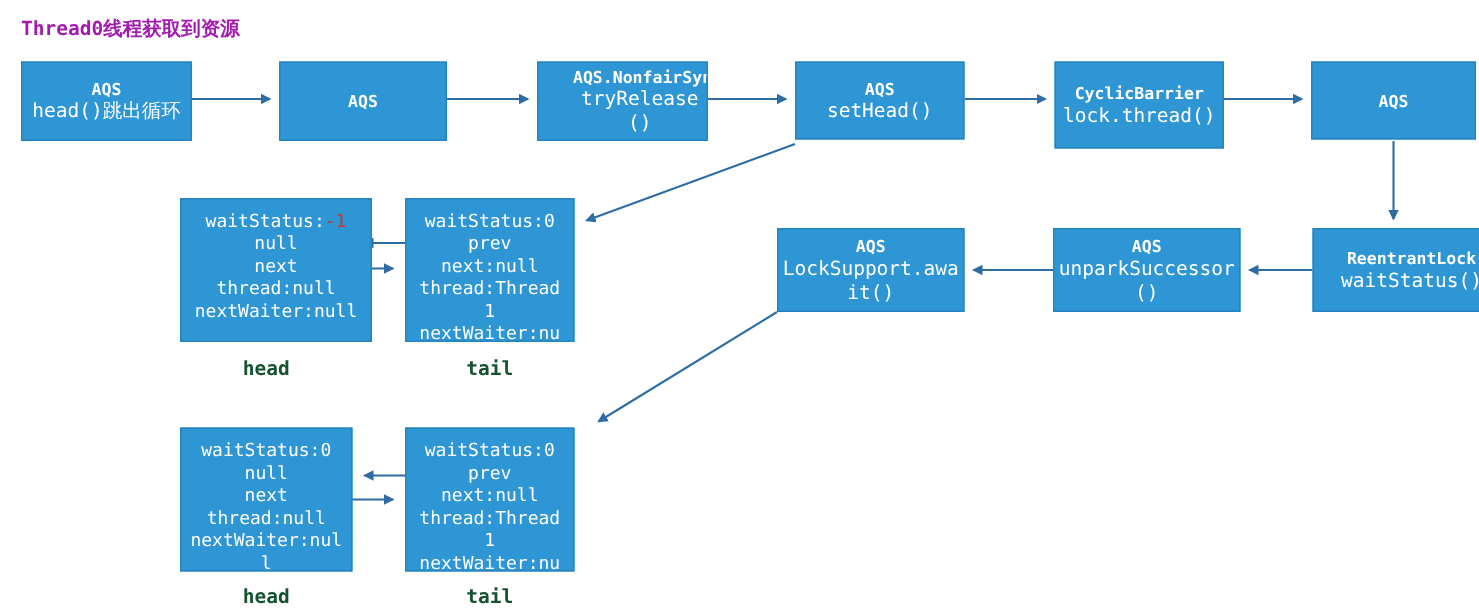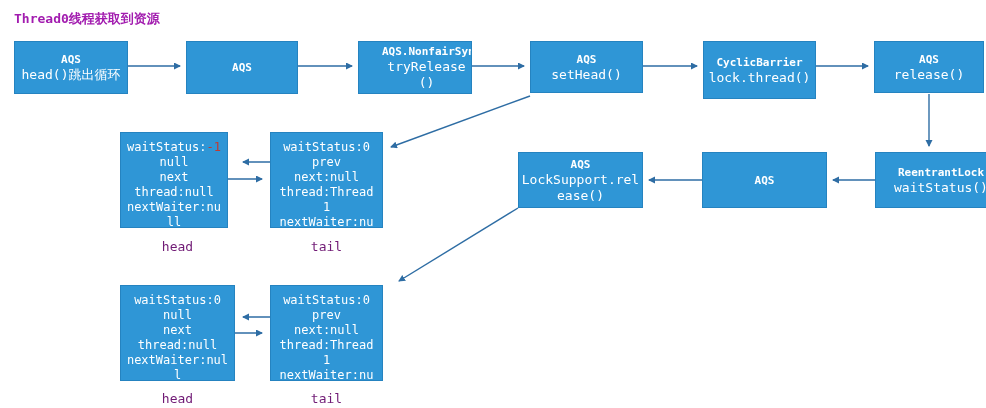--- a/index.html
+++ b/index.html
@@ -28,27 +28,27 @@
   .b-unpark{left:518px;top:152px;width:125px;height:56px;}
   .b-unparksucc{left:702px;top:152px;width:125px;height:56px;}
   .b-tryrelease{left:875px;top:152px;width:132px;height:56px;}
   
   .nbox{
     position:absolute;background:#2F96D6;border:1px solid #2583C0;box-sizing:border-box;
     color:#ffffff;font-size:12px;line-height:15px;text-align:center;overflow:hidden;
     padding:7px 5px 0 5px;
   }
   .nline{word-break:break-all;}
-  .n-r2-head{left:120px;top:132px;width:108px;height:96px;}
+  .n-r2-head{left:120px;top:132px;width:128px;height:96px;}
   .n-r2-tail{left:270px;top:132px;width:113px;height:96px;}
   .n-r3-head{left:120px;top:285px;width:115px;height:96px;}
   .n-r3-tail{left:270px;top:285px;width:113px;height:96px;}
   
   .nlabel{
-    position:absolute;font-size:13px;color:#701a75;text-align:center;white-space:nowrap;
+    position:absolute;font-size:13px;color:#14532d;text-align:center;white-space:nowrap;font-weight:bold;
   }
   .l-r2-head{left:120px;top:239px;width:115px;}
   .l-r2-tail{left:270px;top:239px;width:113px;}
   .l-r3-head{left:120px;top:391px;width:115px;}
   .l-r3-tail{left:270px;top:391px;width:113px;}
   
   .arrows{position:absolute;left:0;top:0;width:986px;height:408px;pointer-events:none;}
 </style>
 </head>
 <body>
@@ -95,29 +95,29 @@
   <div class="fbox b-sethead">
     <div class="fcls">AQS</div>
     <div class="fmethod">setHead()</div>
   </div>
   <div class="fbox b-unlock">
     <div class="fcls">CyclicBarrier</div>
     <div class="fmethod">lock.thread()</div>
   </div>
   <div class="fbox b-release">
     <div class="fcls">AQS</div>
-    <div class="fmethod">release()</div>
   </div>
 
   <div class="fbox b-unpark">
     <div class="fcls">AQS</div>
-    <div class="fmethod">LockSupport.release()</div>
+    <div class="fmethod">LockSupport.await()</div>
   </div>
   <div class="fbox b-unparksucc">
     <div class="fcls">AQS</div>
+    <div class="fmethod">unparkSuccessor()</div>
   </div>
   <div class="fbox b-tryrelease">
     <div class="fcls">ReentrantLock</div>
     <div class="fmethod">waitStatus()</div>
   </div>
 
   <div class="nbox n-r2-head">
     <div class="nline"><span>waitStatus:</span><span style="color: rgb(194, 58, 48);">-1</span></div>
     <div class="nline">null</div>
     <div class="nline">next</div>

